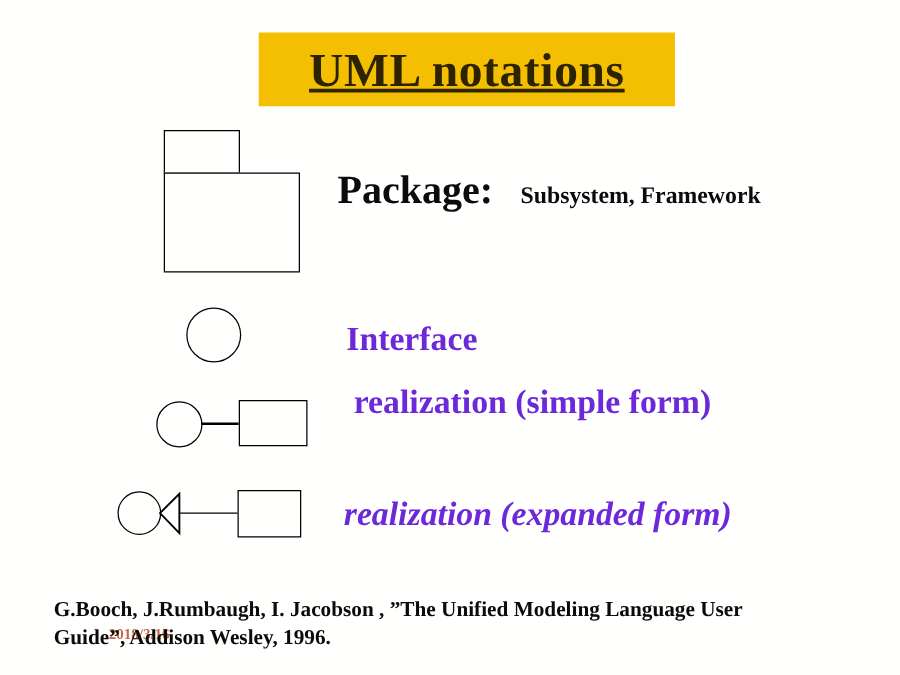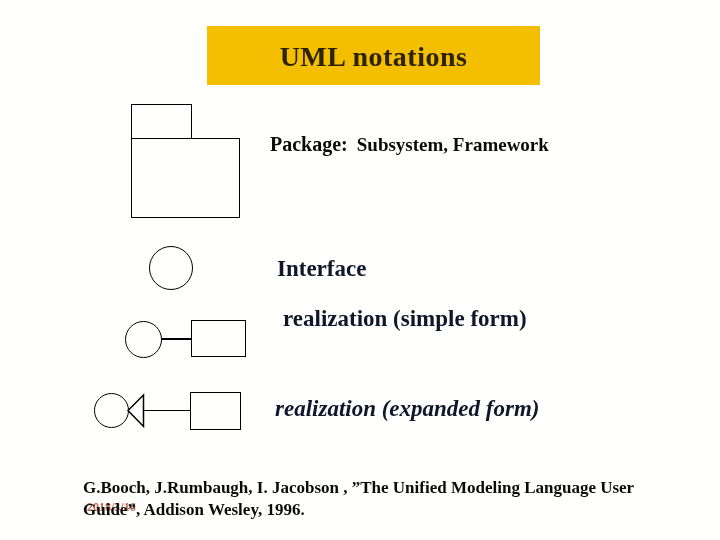--- a/index.html
+++ b/index.html
@@ -6,40 +6,40 @@
   .slide{
     position:relative;width:720px;height:540px;background:#fffffe;
     overflow:hidden;font-family:"Liberation Serif", serif;
   }
   
   .title-box{
     position:absolute;left:207px;top:26px;width:333px;height:59px;
     background:#F3BF00;display:flex;align-items:center;justify-content:center;
   }
   .title-box span{
-    font-size:28px;font-weight:bold;color:#2E2301;letter-spacing:0.5px;
-    padding-top:2px;white-space:nowrap;
+    font-size:38px;font-weight:bold;color:#2E2301;letter-spacing:0.5px;
+    padding-top:2px;white-space:nowrap;text-decoration:underline;
   }
   
   .shape{position:absolute;border:1.5px solid #000;background:#fffffe;box-sizing:border-box;}
   .circle{border-radius:50%;}
   .hline{position:absolute;height:1.5px;background:#000;}
   svg{position:absolute;overflow:visible;}
   
   .row-label{
-    position:absolute;font-weight:bold;color:#0f172a;white-space:nowrap;
-    font-size:23px;
+    position:absolute;font-weight:bold;color:#6d28d9;white-space:nowrap;
+    font-size:27px;
   }
   .pkg-label{position:absolute;left:270px;top:133px;white-space:nowrap;color:#0b0b0b;}
-  .pkg-label .big{font-size:20px;font-weight:bold;}
-  .pkg-label .small{font-size:19px;font-weight:bold;margin-left:9px;}
+  .pkg-label .big{font-size:32px;font-weight:bold;}
+  .pkg-label .small{font-size:19px;font-weight:bold;margin-left:22px;}
   
   .citation{
     position:absolute;left:43px;top:477px;width:620px;z-index:2;
-    font-size:17px;font-weight:bold;line-height:22px;color:#0b0b0b;margin-left:40px;
+    font-size:17px;font-weight:bold;line-height:22px;color:#0b0b0b;
   }
   .date-stamp{
     position:absolute;left:87px;top:500px;z-index:1;
     font-size:12px;font-weight:bold;color:#C0684C;white-space:nowrap;
   }
 </style>
 </head>
 <body>
 
 <div class="slide">

